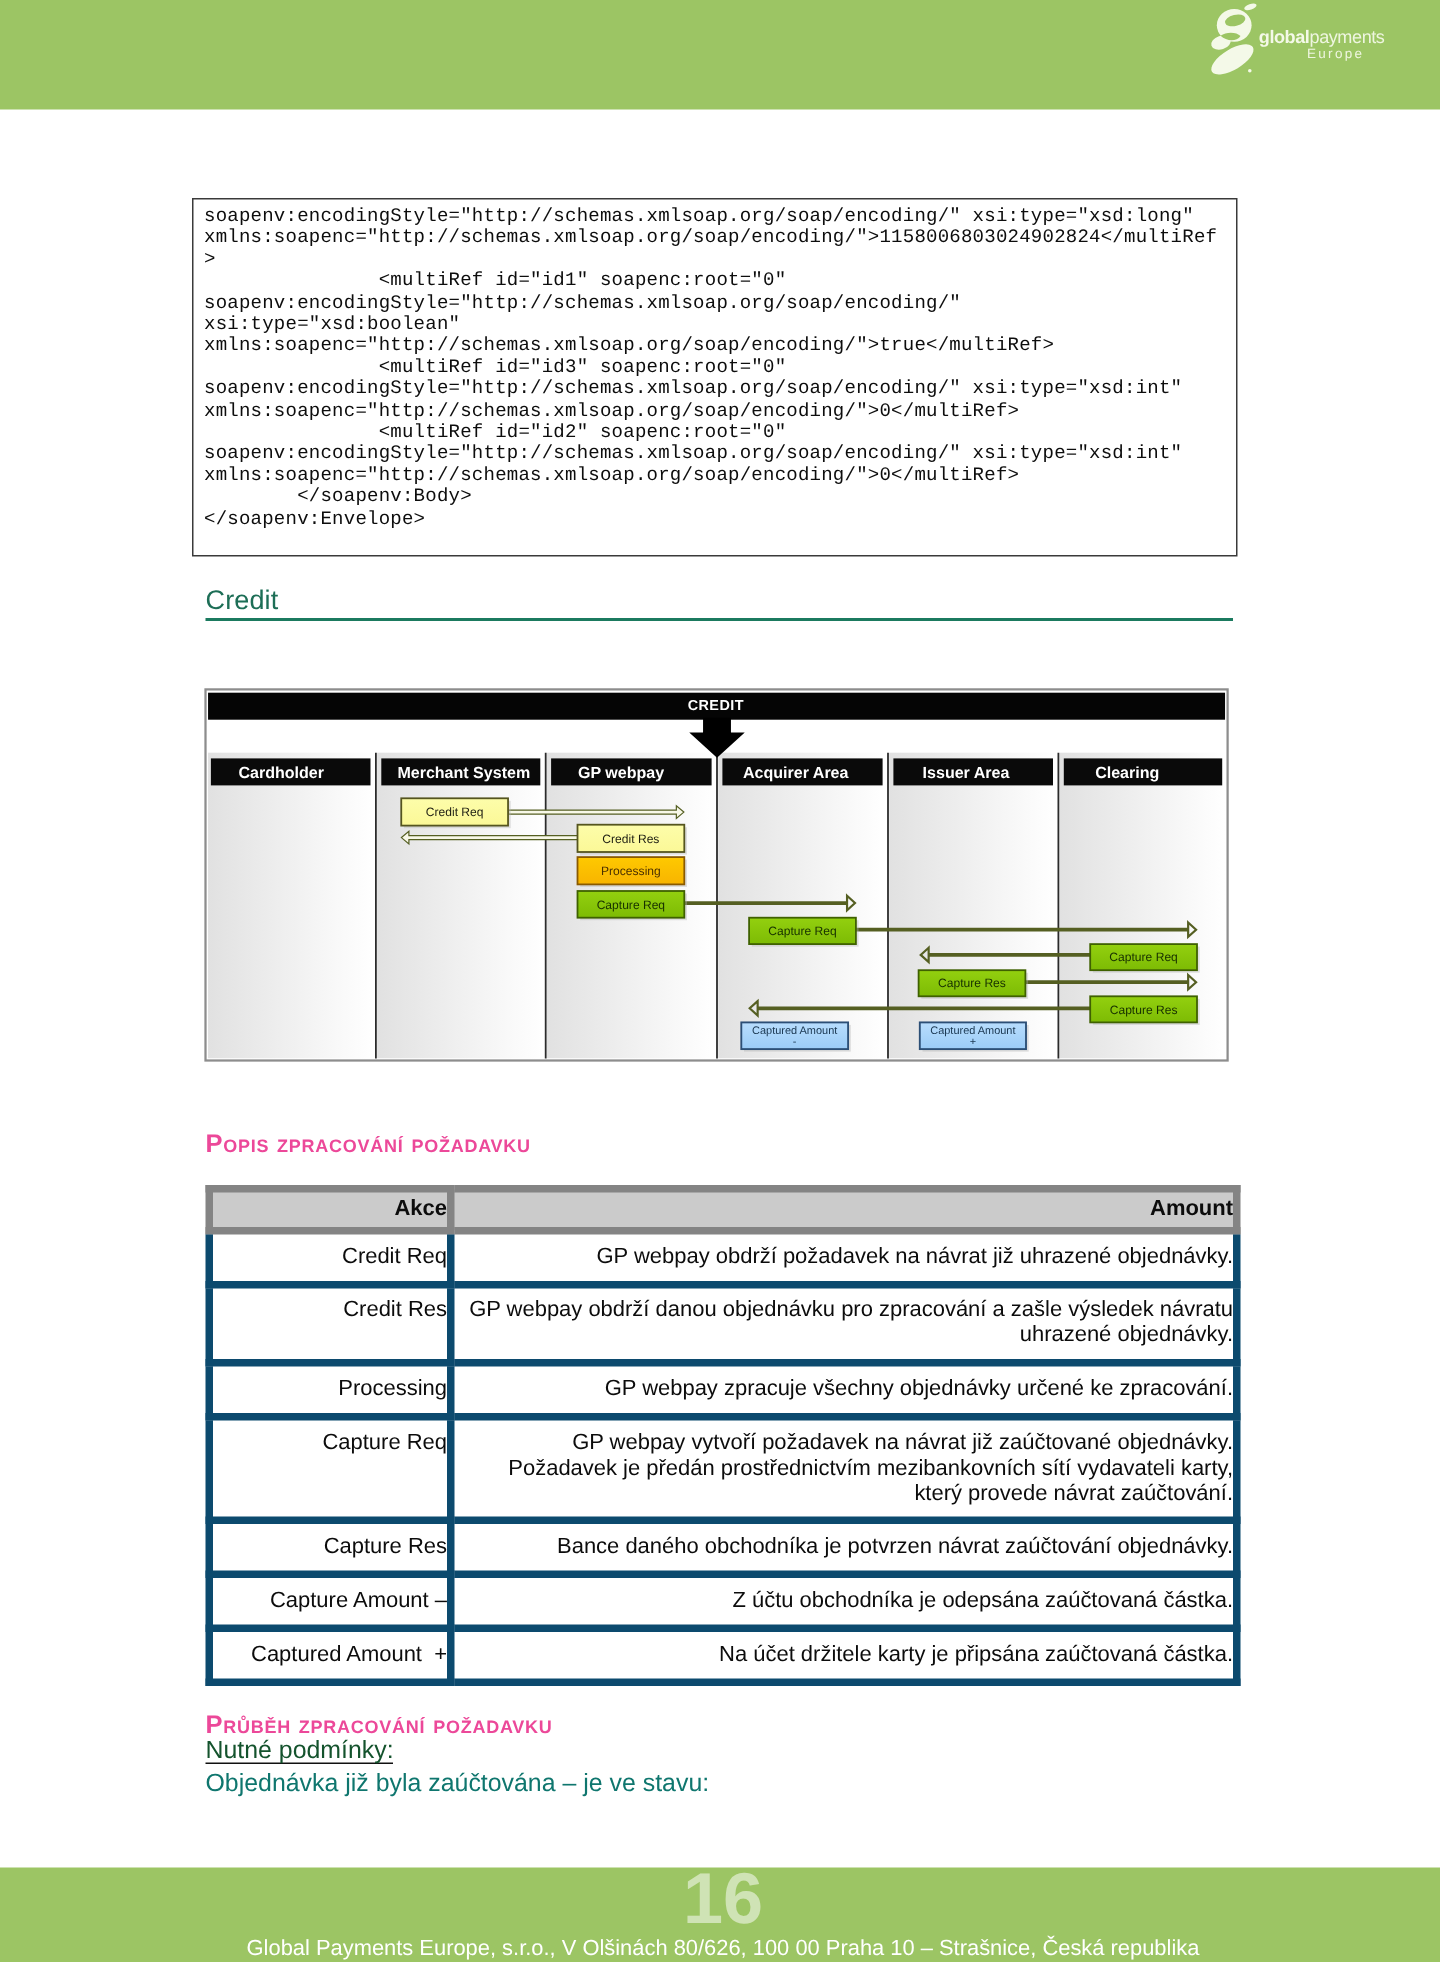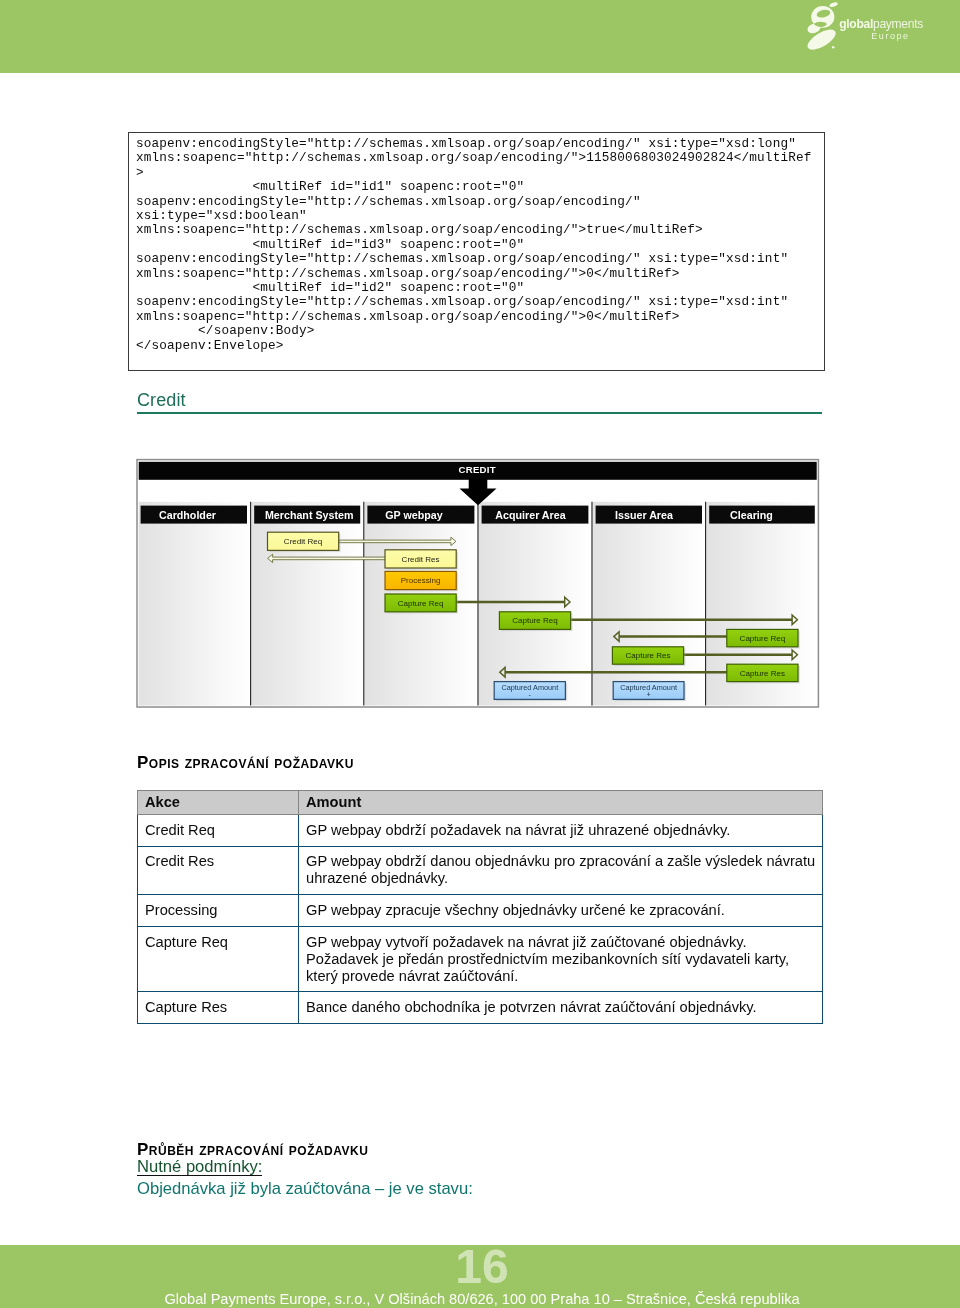--- a/index.html
+++ b/index.html
@@ -64,43 +64,43 @@
   }
 
   
   #diagram { position:absolute; left:136px; top:458px; width:684px; height:251px; }
   #diagram svg { display:block; }
 
   
   .sc-heading {
     position:absolute;
     font-size:17px; font-weight:bold; font-variant:small-caps;
-    letter-spacing:0.5px; color:#000000; white-space:nowrap;
+    letter-spacing:0.5px; color:#ec4899; white-space:nowrap;
   }
   #heading-popis { left:137px; top:753px; }
   #heading-prubeh { left:137px; top:1140px; }
 
   
   #proc-table {
     position:absolute; left:137px; top:790px;
     width:685px;
     border-collapse:collapse;
     table-layout:fixed;
     font-size:14.65px;
     color:#0c0c0c;
   }
   #proc-table col.c1 { width:161px; }
   #proc-table col.c2 { width:524px; }
   #proc-table td:first-child { white-space:pre-wrap; }
   #proc-table th, #proc-table td {
-    border:1px solid #0c4a6e;
+    border:5px solid #0c4a6e;
     vertical-align:top;
     padding:6.8px 0 7.0px 7px;
     line-height:16.9px;
-    text-align:left;
+    text-align:right;
   }
   #proc-table thead th {
     background:#cbcbcb;
     border-color:#848484;
     font-weight:bold;
     padding:3px 0 3px 7px;
   }
 
   
   #nutne-podminky {
@@ -324,18 +324,26 @@
         <td>GP webpay zpracuje všechny objednávky určené ke zpracování.</td>
       </tr>
       <tr>
         <td>Capture Req</td>
         <td>GP webpay vytvoří požadavek na návrat již zaúčtované objednávky. Požadavek je předán prostřednictvím mezibankovních sítí vydavateli karty, který provede návrat zaúčtování.</td>
       </tr>
       <tr>
         <td>Capture Res</td>
         <td>Bance daného obchodníka je potvrzen návrat zaúčtování objednávky.</td>
       </tr>
+      <tr>
+        <td>Capture Amount –</td>
+        <td>Z účtu obchodníka je odepsána zaúčtovaná částka.</td>
+      </tr>
+      <tr>
+        <td>Captured Amount  +</td>
+        <td>Na účet držitele karty je připsána zaúčtovaná částka.</td>
+      </tr>
     </tbody>
 </table>
 
 <div class="sc-heading" id="heading-prubeh">Průběh zpracování požadavku</div>
 <div id="nutne-podminky">Nutné podmínky:</div>
 <div id="objednavka-line">Objednávka již byla zaúčtována – je ve stavu:</div>
 
 </body></html>

